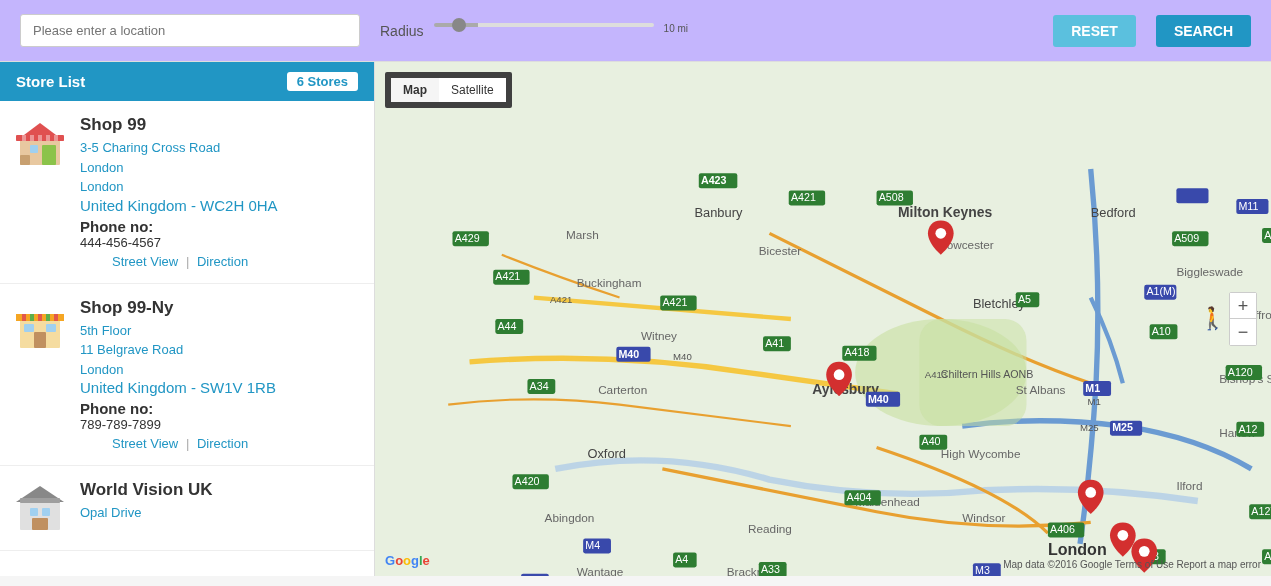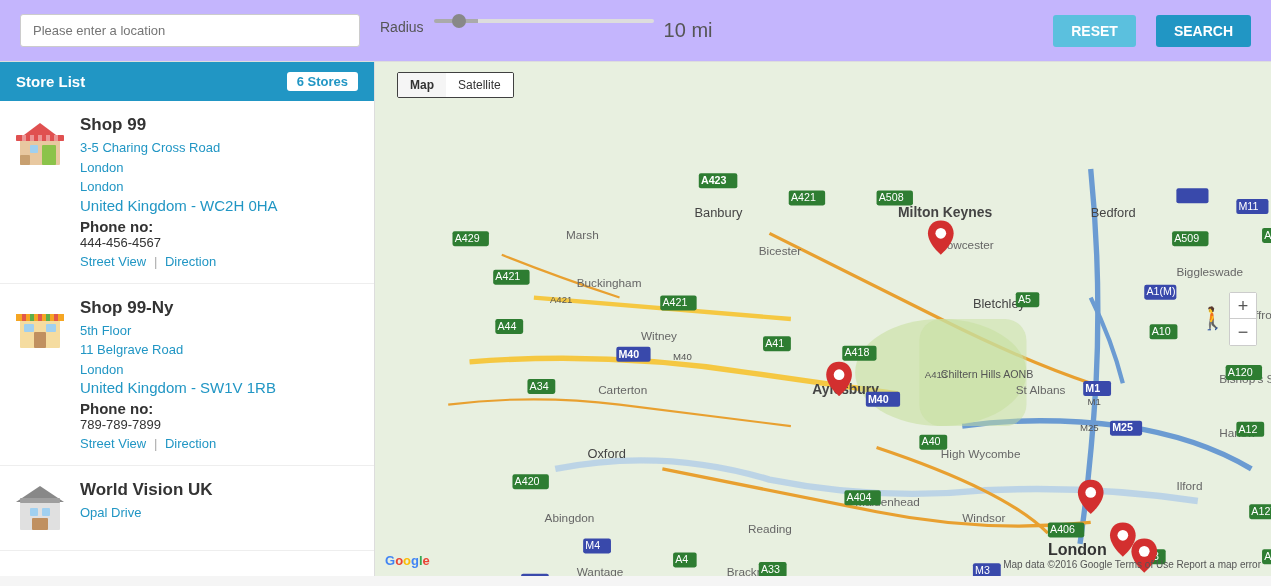--- a/index.html
+++ b/index.html
@@ -45,21 +45,21 @@
     }
     .radius-slider::-webkit-slider-thumb {
       -webkit-appearance: none;
       width: 14px;
       height: 14px;
       background: #888;
       border-radius: 50%;
       cursor: pointer;
     }
 
-    .radius-value { color: #555; font-size: 20px; min-width: 40px; }
+    .radius-value { color: #555; font-size: 10px; min-width: 40px; }
 
     .btn-reset {
       margin-left: auto;
       background: #5bc0de;
       color: #fff;
       border: none;
       padding: 8px 18px;
       border-radius: 3px;
       font-size: 14px;
       cursor: pointer;
@@ -169,20 +169,21 @@
     }
 
     .store-phone {
       color: #333;
       font-size: 13px;
     }
 
     .store-links {
       margin-top: 4px;
       font-size: 13px;
+      margin-left: 32px;
     }
 
     .store-links a {
       color: #2196c4;
       text-decoration: none;
       cursor: pointer;
     }
 
     .store-links span {
       color: #aaa;
@@ -192,25 +193,25 @@
     .map-container {
       flex: 1;
       position: relative;
       overflow: hidden;
       background: #e8e0d8;
     }
 
     .map-tabs {
       position: absolute;
       top: 10px;
-      left: 22px;
+      left: 10px;
       z-index: 10;
       display: flex;
       background: #fff;
-      border: 1px solid #404040;
+      border: 6px solid #404040;
       border-radius: 2px;
       overflow: hidden;
     }
 
     .map-tab {
       padding: 5px 12px;
       font-size: 12px;
       cursor: pointer;
       color: #333;
       background: #fff;

